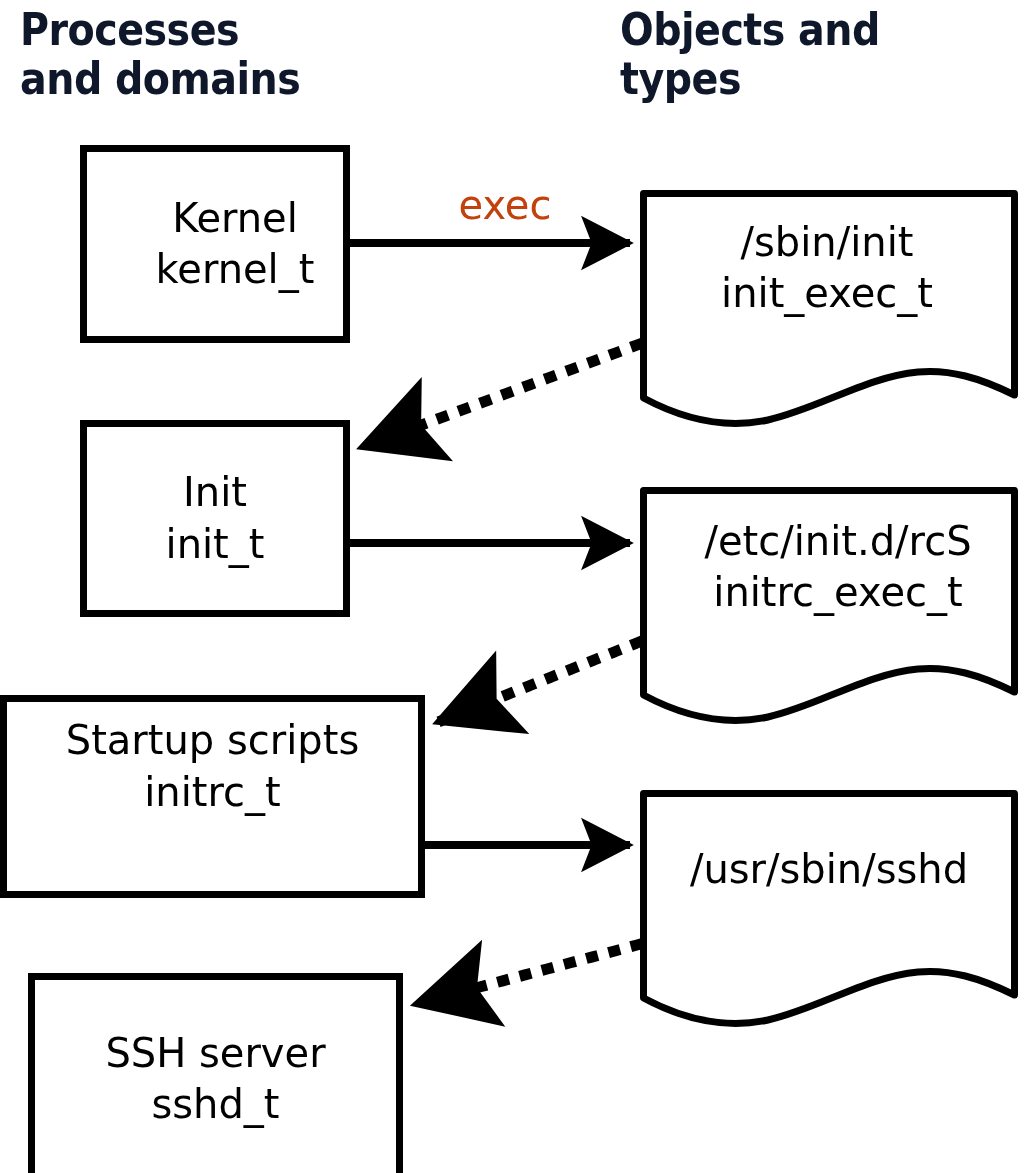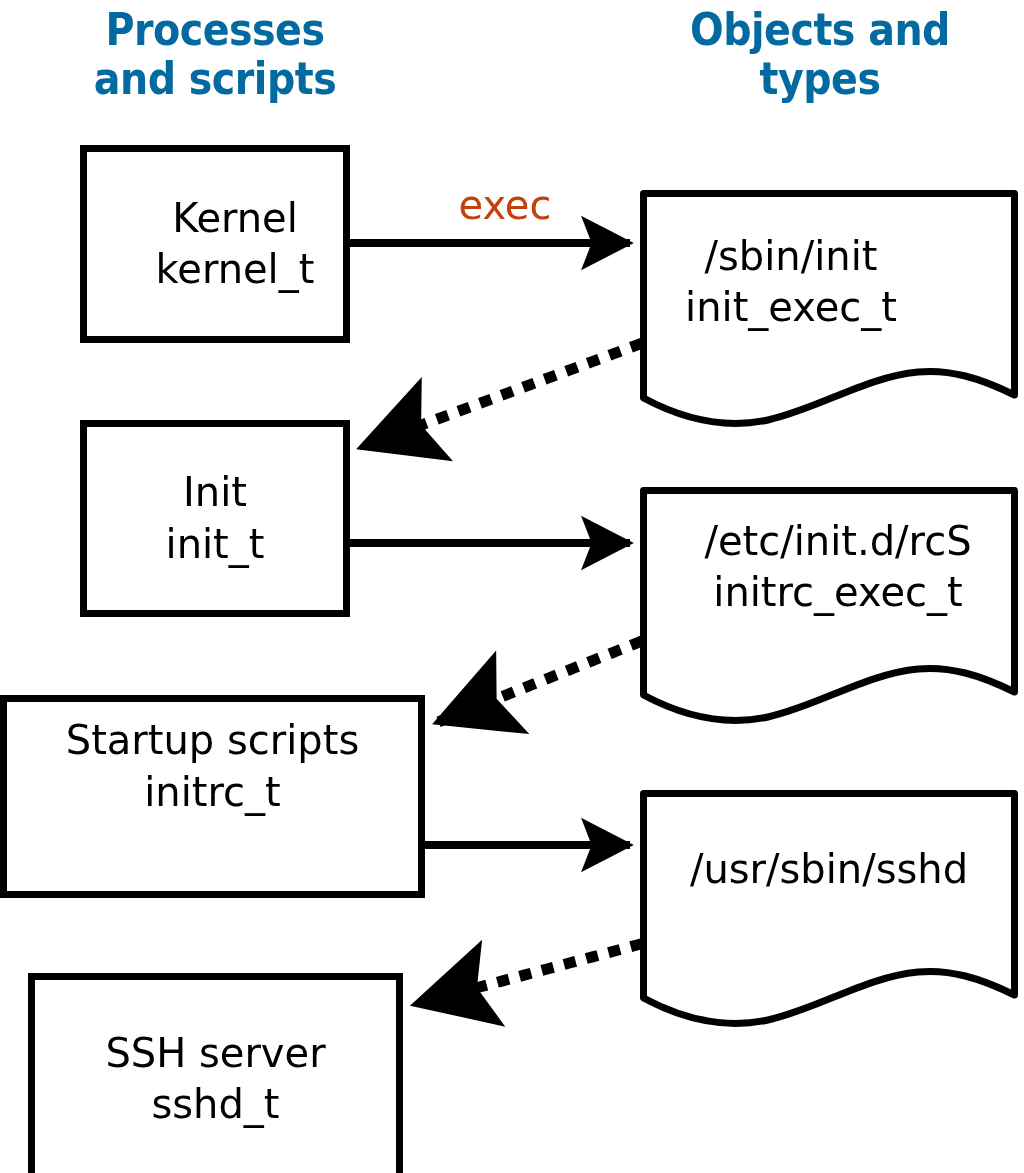--- a/index.html
+++ b/index.html
@@ -2,23 +2,23 @@
 <html><head>
 <meta charset="utf-8">
 <title>SELinux process/object diagram</title>
 <style>
   html,body{margin:0;padding:0;background:#ffffff;}
   body{width:1024px;height:1173px;overflow:hidden;
        font-family:"DejaVu Sans","Liberation Sans",sans-serif;}
   #stage{position:relative;width:1024px;height:1173px;background:#fff;}
   #vec{position:absolute;left:0;top:0;width:1024px;height:1173px;}
   .col-head{
-    position:absolute;text-align:center;font-weight:bold;
+    position:absolute;text-align:left;font-weight:bold;
     font-family:"DejaVu Sans Condensed","DejaVu Sans","Liberation Sans",sans-serif;
-    font-size:44px;line-height:1.12;color:#0369a1;letter-spacing:-0.5px;
+    font-size:44px;line-height:1.12;color:#0f172a;letter-spacing:-0.5px;
   }
   #head-left{left:20px;top:5px;width:390px;}
   #head-right{left:620px;top:5px;width:400px;}
   .node-label{
     position:absolute;text-align:center;color:#000;
     font-family:"DejaVu Sans","Liberation Sans",sans-serif;
     font-size:40px;line-height:1.28;
     display:flex;flex-direction:column;justify-content:center;align-items:center;
     pointer-events:none;
   }
@@ -28,21 +28,21 @@
     font-size:40px;line-height:1;
   }
 </style>
 </head>
 <body>
 
 <div id="stage">
 
   <div class="col-head" id="head-left">
     <div>Processes</div>
-    <div>and scripts</div>
+    <div>and domains</div>
   </div>
   <div class="col-head" id="head-right">
     <div>Objects and</div>
     <div>types</div>
   </div>
 
   <svg id="vec" viewBox="0 0 1024 1173" xmlns="http://www.w3.org/2000/svg">
     <defs>
       <marker id="arrowSolid" viewBox="0 0 12 12" refX="10.6" refY="6" markerWidth="7.2" markerHeight="7.2" orient="auto-start-reverse" markerUnits="strokeWidth">
         <path d="M 0.4 0.3 L 11.4 6 L 0.4 11.7 L 2.6 6 Z" fill="#000"></path>
@@ -97,21 +97,21 @@
   <div class="node-label" style="left:0px;top:695px;width:425px;height:143px;">
     <div>Startup scripts</div>
     <div>initrc_t</div>
   </div>
 
   <div class="node-label" style="left:28px;top:973px;width:375px;height:212px;">
     <div>SSH server</div>
     <div>sshd_t</div>
   </div>
 
-  <div class="node-label" style="left:640px;top:202px;width:302px;height:160px;">
+  <div class="node-label" style="left:640px;top:188px;width:302px;height:160px;padding-left:36px;">
     <div>/sbin/init</div>
     <div>init_exec_t</div>
   </div>
 
   <div class="node-label" style="left:640px;top:487px;width:396px;height:160px;align-items:center;">
     <div>/etc/init.d/rcS</div>
     <div>initrc_exec_t</div>
   </div>
 
   <div class="node-label" style="left:640px;top:790px;width:378px;height:160px;text-align:right;">

